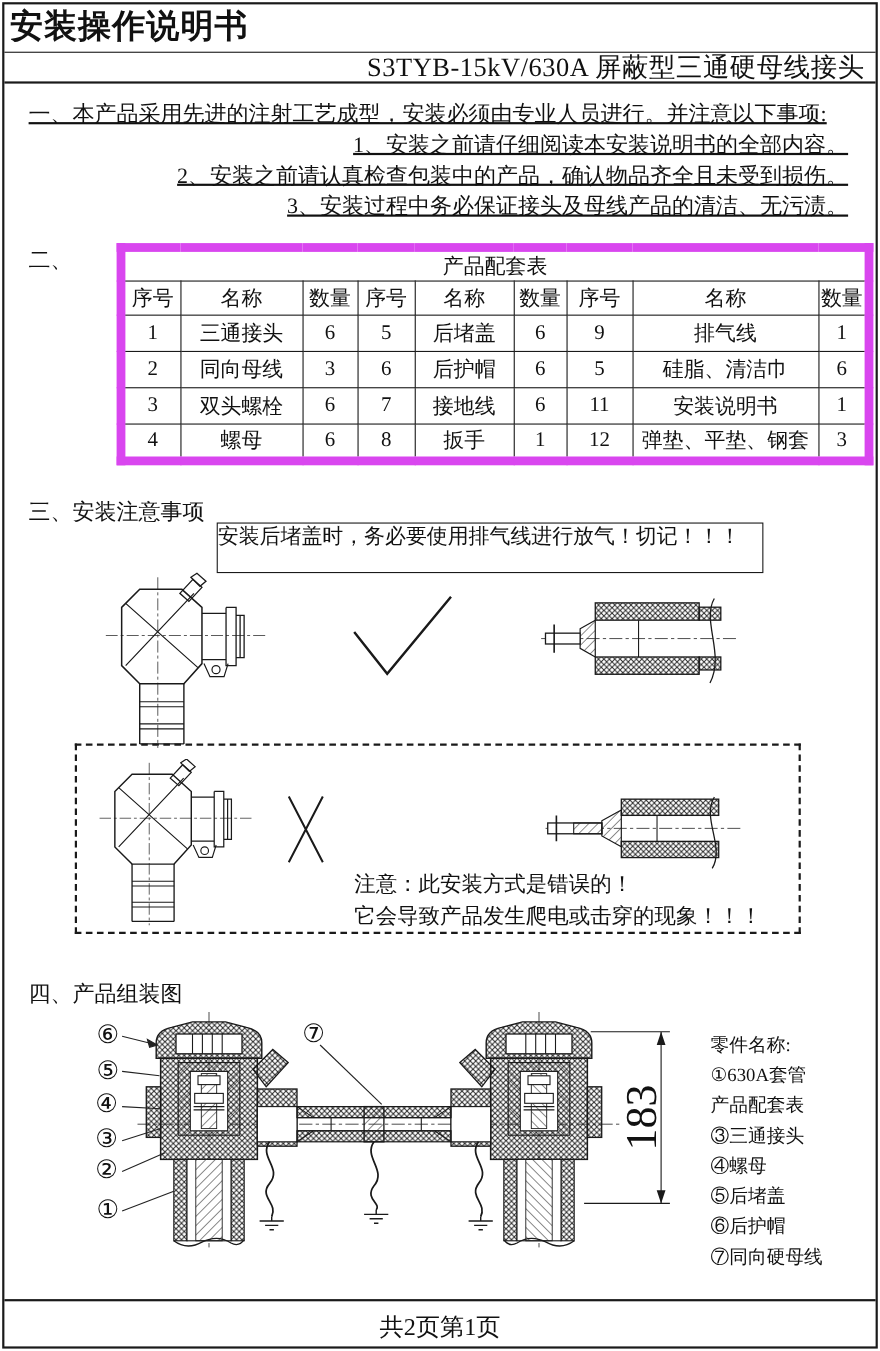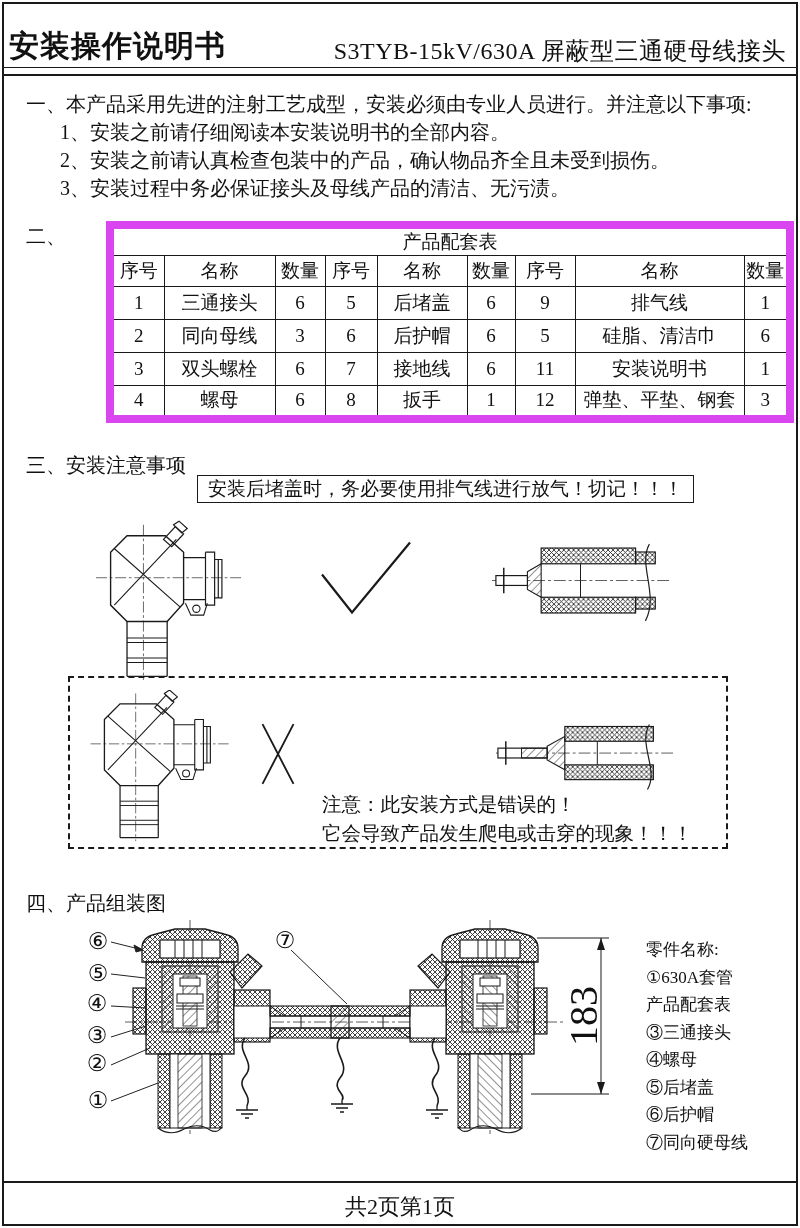--- a/index.html
+++ b/index.html
@@ -4,33 +4,33 @@
 <style>
   * { margin:0; padding:0; box-sizing:border-box; }
   html,body { width:800px; height:1228px; }
   body {
     position:relative; background:#ffffff; color:#111;
     font-family:"Liberation Serif","DejaVu Serif",serif;
     overflow:hidden;
   }
   .abs { position:absolute; }
   .page-border { inset:2px; border:2px solid #1a1a1a; }
-  .header { left:4px; top:4px; width:792px; height:64px;
-            border-bottom:1.5px solid #1a1a1a; display:flex; align-items:flex-end; }
+  .header { left:4px; top:4px; width:792px; height:44px;
+            border-bottom:1.5px solid #1a1a1a; display:flex; align-items:flex-start;flex-direction:column; }
   .doc-title { font-size:30px; font-weight:bold; letter-spacing:1px; padding-left:5px; white-space:nowrap; }
   .product-title { font-size:24px; margin-left:auto; padding-right:10px; white-space:nowrap; letter-spacing:0.5px; }
   .strip { left:4px; top:65px; width:792px; height:11px; border-bottom:2px solid #1a1a1a; }
   .sec-label { font-size:20px; white-space:nowrap; }
-  .sec1 { left:26px; top:90px; width:745px; font-size:20px; line-height:28px; }
-  .sec1 .sub { margin-left:34px; }
+  .sec1 { left:26px; top:90px; width:745px; font-size:20px; line-height:28px;text-decoration:underline; }
+  .sec1 .sub { margin-left:34px;text-align:right; }
   table.parts { left:58px; top:221px; width:680px; border-collapse:collapse; border:8px solid #d946ef; table-layout:fixed;margin-left:48px; }
   table.parts td { border:1.5px solid #1a1a1a; text-align:center; vertical-align:middle; font-size:19px; overflow:hidden; white-space:nowrap; }
   tr.rt td { height:29px; } tr.rh td { height:31px; } tr.rd td { height:33px; }
-  .warn-box { left:197px; top:475px; width:497px; height:28px; border:1.5px solid #1a1a1a;
-              text-align:center; line-height:26px; font-size:19px; white-space:nowrap; }
+  .warn-box { left:197px; top:475px; width:497px; height:46px; border:1.5px solid #1a1a1a;
+              text-align:left; line-height:26px; font-size:19px; white-space:nowrap; }
   .dashed-box { left:68px; top:676px; width:660px; height:173px; border:2px dashed #1a1a1a; }
   .note { left:252px; top:112px; font-size:19.5px; line-height:29px; white-space:nowrap; }
   .assembly { left:85px; top:920px; width:545px; height:217px; }
   .callout { position:absolute; font-size:23px; line-height:1; transform:translate(-50%,-50%); }
   .parts-list { left:646px; top:936px; font-size:17px; line-height:27.5px; white-space:nowrap; }
   .footer { left:4px; top:1181px; width:792px; height:41px; border-top:2px solid #1a1a1a;
             text-align:center; font-size:22px; padding-top:9px; }
   svg { display:block; }
   .lineart { stroke:#1a1a1a; fill:none; }
 </style>

